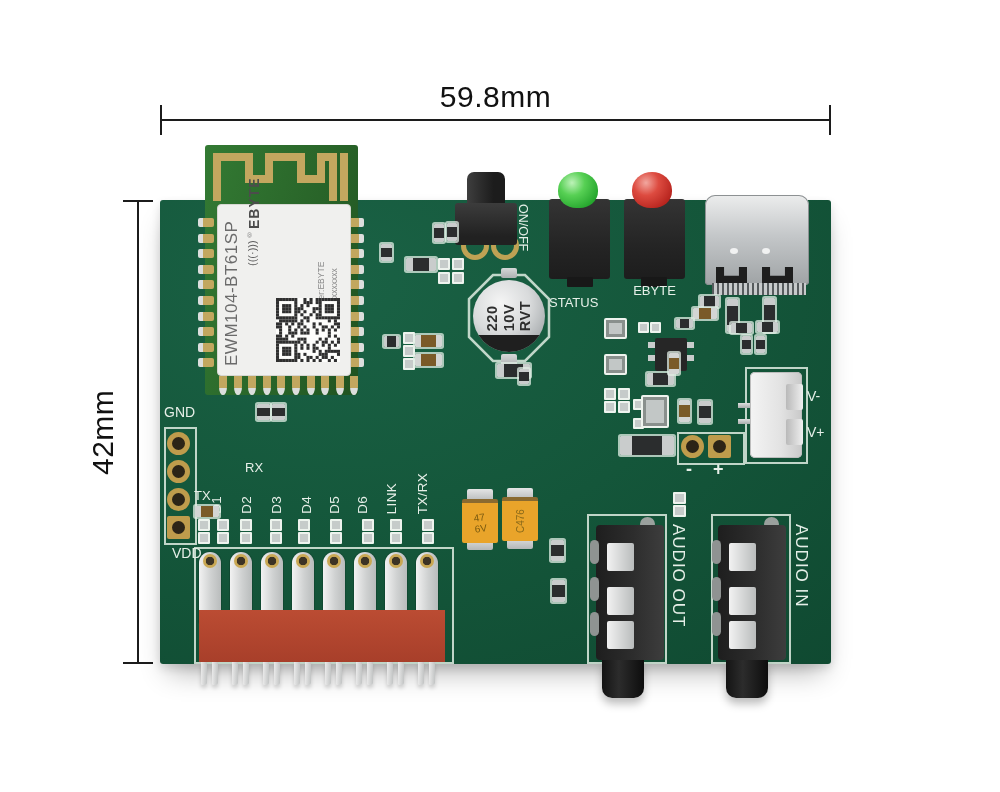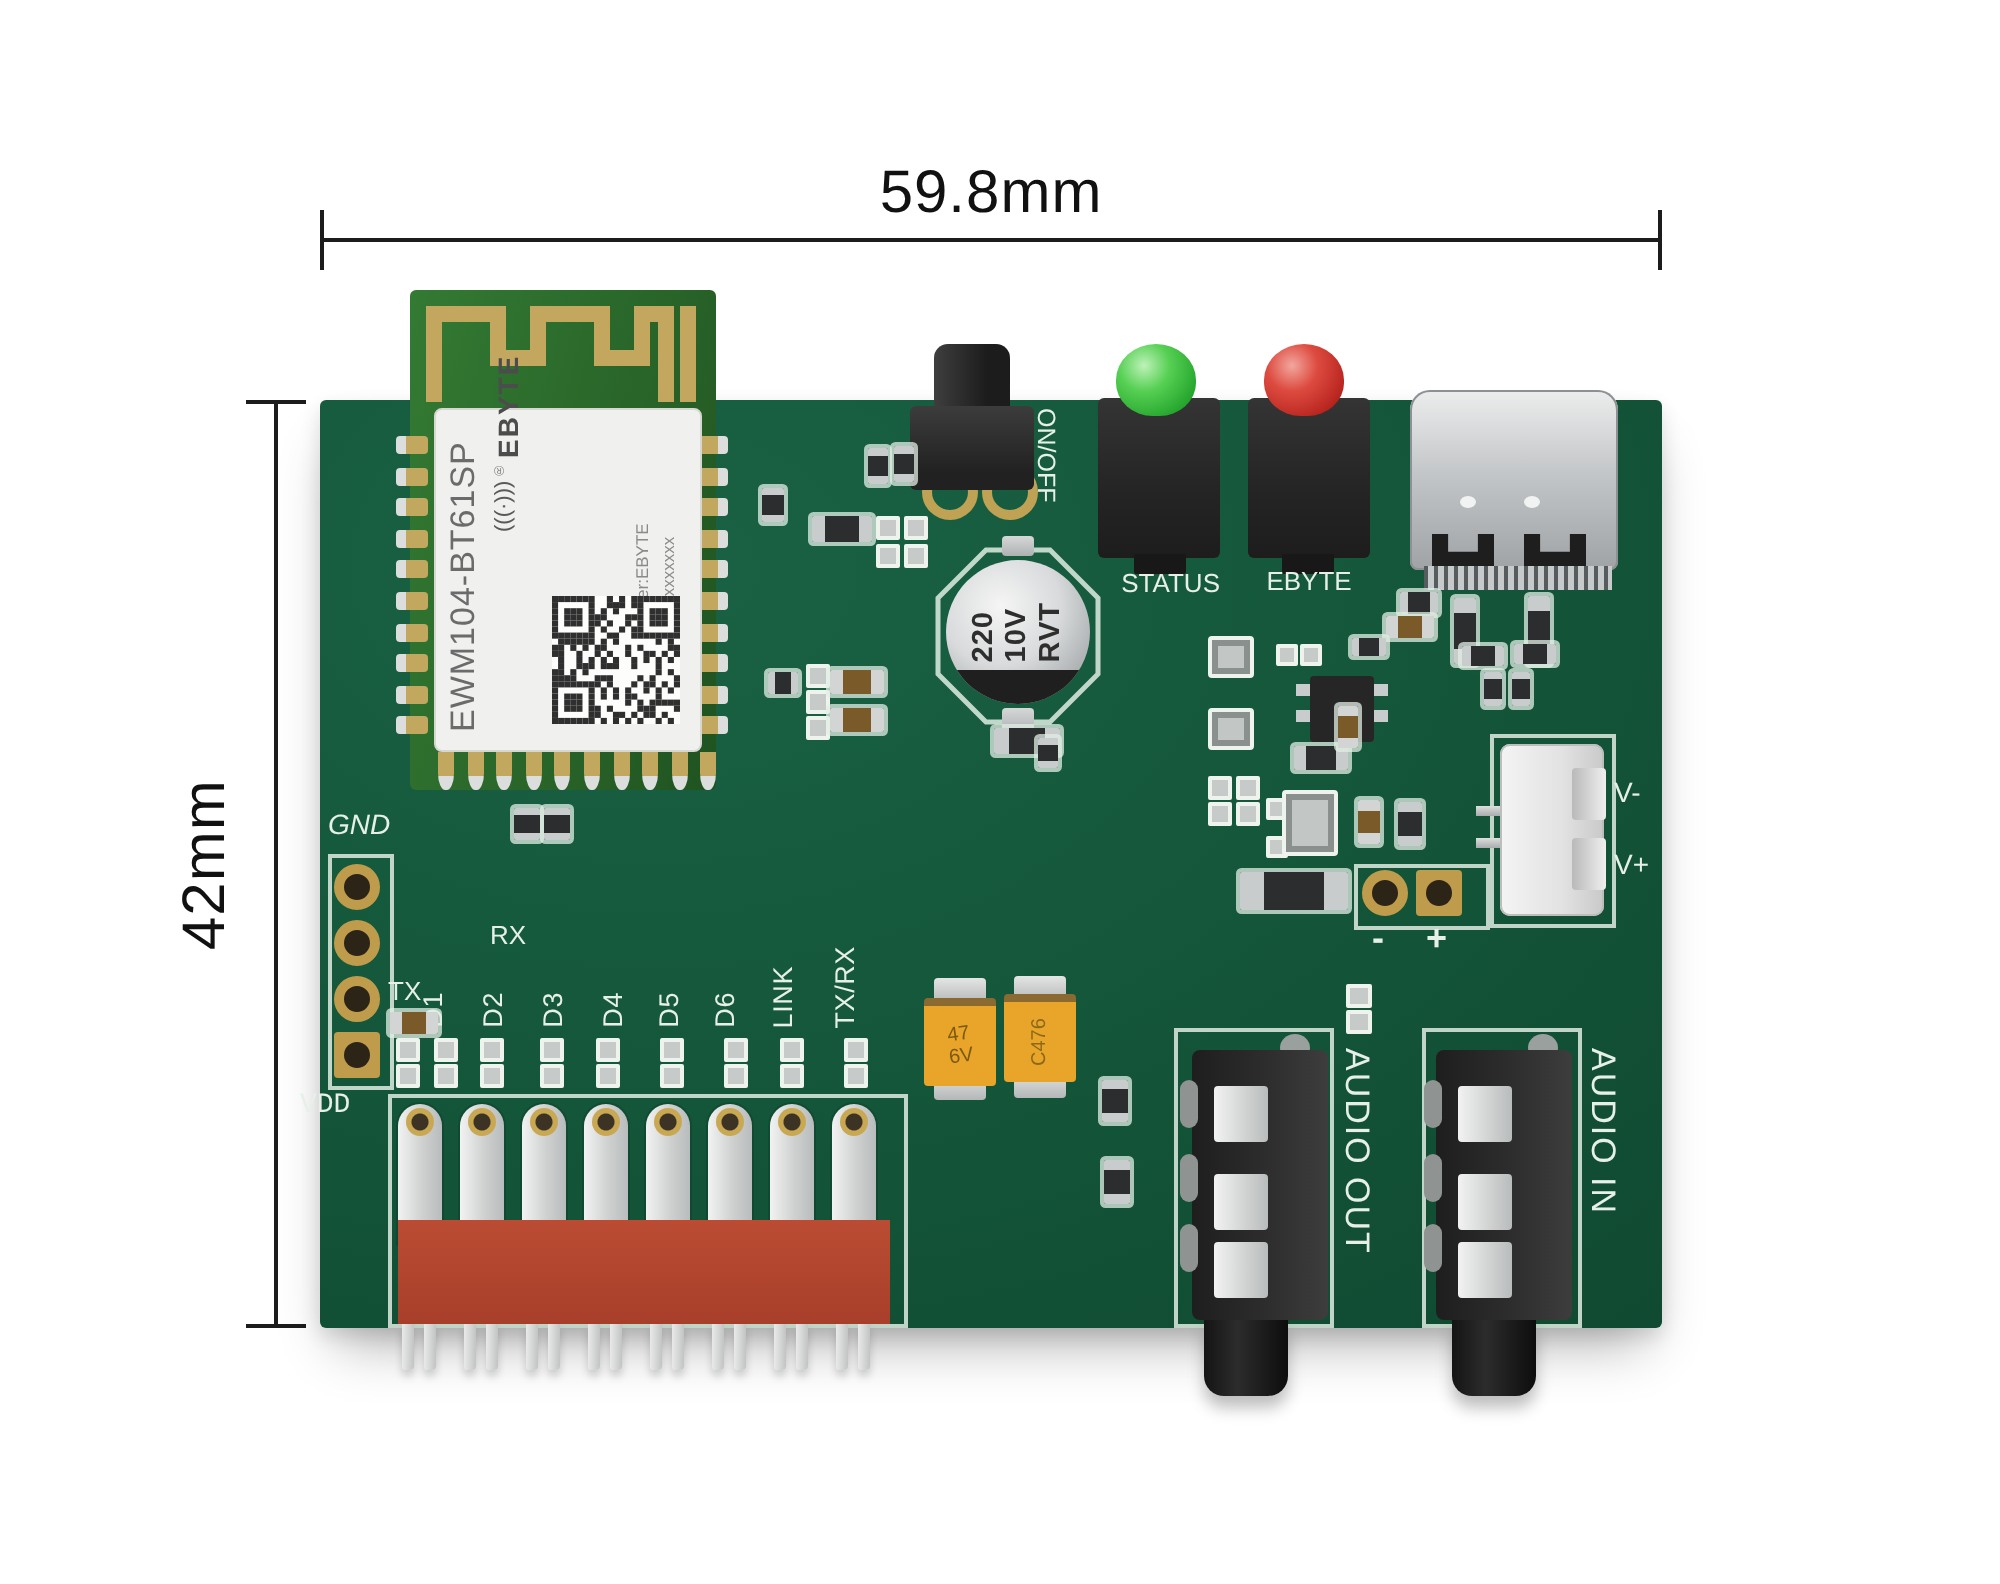--- a/index.html
+++ b/index.html
@@ -403,21 +403,21 @@
   <div class="abs" style="left:461px;top:232px;width:18px;height:18px;border-radius:50%;border:5px solid #bfa254;"></div>
   <div class="abs" style="left:491px;top:232px;width:18px;height:18px;border-radius:50%;border:5px solid #bfa254;"></div>
   <div class="abs" style="left:455px;top:203px;width:62px;height:42px;border-radius:3px;background:linear-gradient(180deg,#3c3c3c,#212121 80%);"></div>
   <div class="abs silk rot-cw" style="left:516px;top:204px;font-size:12.5px;">ON/OFF</div>
 </div>
 
 <div>
   <div class="led-holder" style="left:549px;top:199px;"></div>
   <div class="led-dome" style="left:558px;top:172px;background:radial-gradient(circle at 35% 30%,#bdf2b8,#57d054 35%,#22a32b 80%,#1b8d24);"></div>
   <div class="led-foot" style="left:567px;top:277px;"></div>
-  <div class="abs silk lbl13" style="left:549px;top:284px;width:61px;text-align:right;">STATUS</div>
+  <div class="abs silk lbl13" style="left:549px;top:295px;width:61px;text-align:left;">STATUS</div>
 </div>
 <div>
   <div class="led-holder" style="left:624px;top:199px;"></div>
   <div class="led-dome" style="left:632px;top:172px;background:radial-gradient(circle at 35% 30%,#f2a79f,#dd4b40 35%,#b5221c 80%,#9e1b16);"></div>
   <div class="led-foot" style="left:641px;top:277px;"></div>
   <div class="abs silk lbl13" style="left:624px;top:283px;width:61px;text-align:center;">EBYTE</div>
 </div>
 
 <div>
   <div id="usb"></div>
@@ -460,29 +460,29 @@
   <div class="tcap-tab" style="left:507px;top:488px;"></div>
   <div class="tcap-tab" style="left:507px;top:536px;"></div>
   <div class="tcap" style="left:502px;top:497px;">
     <div class="rot-ccw" style="position:absolute;inset:0;display:flex;align-items:center;justify-content:center;font-size:10px;color:#8a6a1a;">
       <span>C476</span>
     </div>
   </div>
 </div>
 
 <div>
-  <div class="abs silk lbl14" style="left:164px;top:404px;font-style:italic;">GND</div>
+  <div class="abs silk lbl14" style="left:164px;top:404px;">GND</div>
   <div class="skbox" style="left:164px;top:427px;width:29px;height:114px;"></div>
   <div class="hpad" style="left:167px;top:432px;"></div>
   <div class="hpad" style="left:167px;top:460px;"></div>
   <div class="hpad" style="left:167px;top:488px;"></div>
   <div class="hpad-sq" style="left:167px;top:516px;"></div>
   <div class="abs silk lbl13" style="left:197px;top:460px;padding-left:48px;">RX</div>
   <div class="abs silk lbl13" style="left:194px;top:488px;">TX</div>
-  <div class="abs silk lbl14" style="left:150px;top:545px;font-family:Liberation Mono, monospace;">VDD</div>
+  <div class="abs silk lbl14" style="left:172px;top:545px;">VDD</div>
 </div>
 
 <div>
   <div class="skbox" style="left:194px;top:547px;width:256px;height:113px;"></div>
   <div id="dip-levers">
         <div class="dip-lever" style="left: 199px; top: 552px;"></div>
         <div class="dip-dot" style="left: 203px; top: 554px;"></div>
         <div class="dip-lever" style="left: 230px; top: 552px;"></div>
         <div class="dip-dot" style="left: 234px; top: 554px;"></div>
         <div class="dip-lever" style="left: 261px; top: 552px;"></div>

